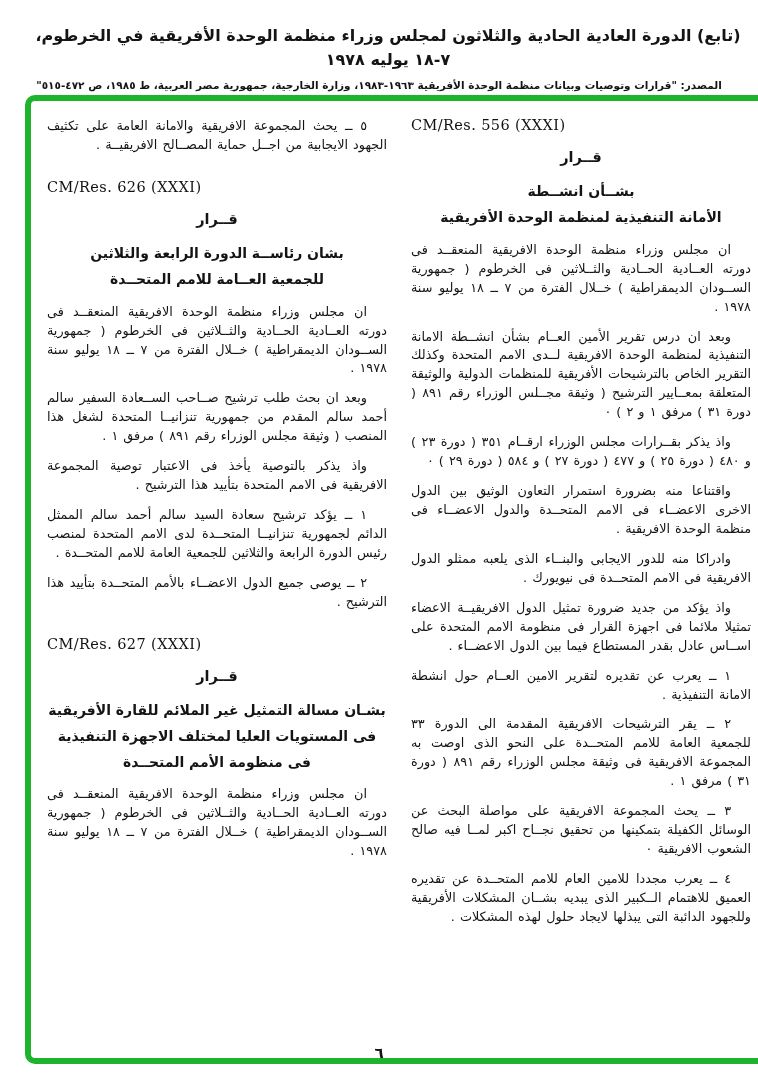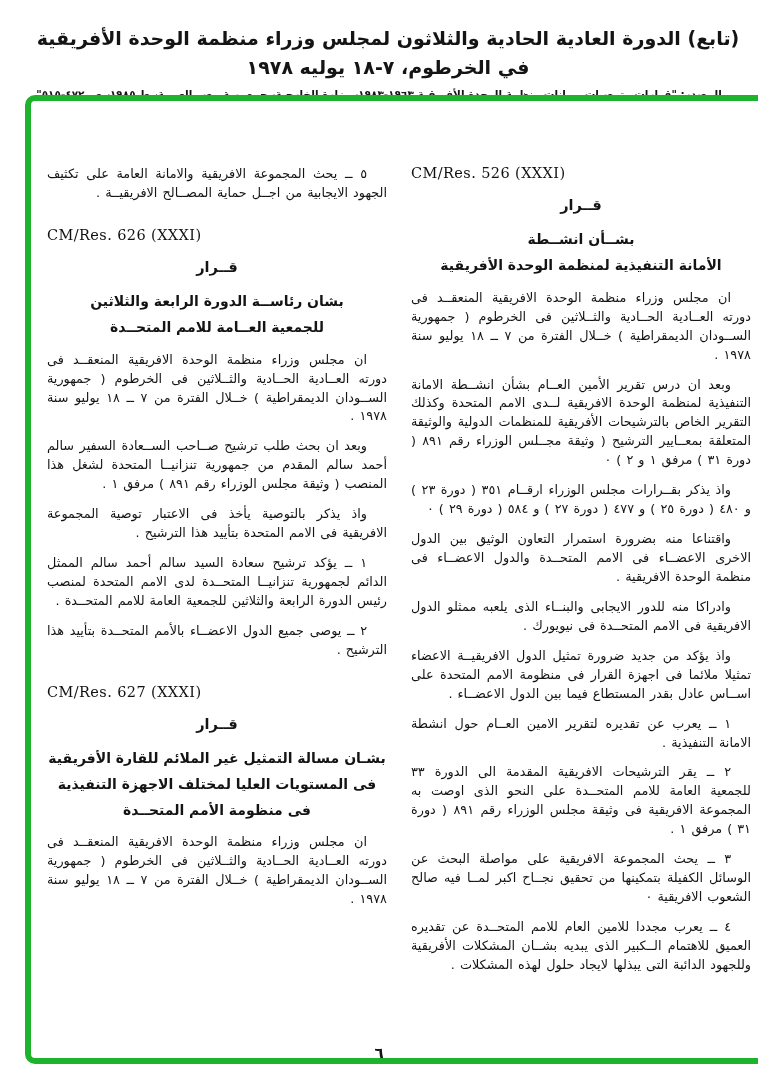--- a/index.html
+++ b/index.html
@@ -15,21 +15,21 @@
     width: 758px; height: 1078px;
   }
   
   .page-header {
     direction: rtl;
     text-align: center;
     padding-top: 24px;
   }
   .header-line {
     font-weight: bold;
-    font-size: 19px;
+    font-size: 16px;
     line-height: 1.5;
     padding-left: 18px;
   }
   .source-line {
     font-weight: bold;
     font-size: 10.5px;
     margin-top: 7px;
     letter-spacing: 0;
   }
   
@@ -43,21 +43,20 @@
     background: #ffffff;
     padding: 16px 16px 10px 16px;
     display: flex;
     direction: rtl;           
     gap: 24px;
   }
   .column {
     flex: 1 1 0;
     min-width: 0;
     direction: rtl;
-    margin-top: 48px;
   }
   
   .block { margin: 0 0 11px 0; }
   .ref {
     direction: ltr;
     text-align: left;
     font-family: "DejaVu Serif", serif;
     font-size: 14.5px;
     letter-spacing: 0.4px;
     margin: 24px 0 10px 0;
@@ -100,21 +99,21 @@
 
 <div class="page">
 
   <div class="page-header">
     <div class="header-line">(تابع) الدورة العادية الحادية والثلاثون لمجلس وزراء منظمة الوحدة الأفريقية في الخرطوم، ٧-١٨ يوليه ١٩٧٨</div>
     <div class="source-line">المصدر: "قرارات وتوصيات وبيانات منظمة الوحدة الأفريقية ١٩٦٣-١٩٨٣، وزارة الخارجية، جمهورية مصر العربية، ط ١٩٨٥، ص ٤٧٢-٥١٥"</div>
   </div>
 
   <div class="content-frame" style="border-color: rgb(29, 179, 44);">
     <div class="column">
-        <div class="block ref">CM/Res. 526 (XXXI)</div>
+        <div class="block ref">CM/Res. 556 (XXXI)</div>
         <div class="block title">قــرار</div>
         <div class="block subtitle">
           <div>بشــأن انشــطة</div>
           <div>الأمانة التنفيذية لمنظمة الوحدة الأفريقية</div>
         </div>
         <div class="block para">ان مجلس وزراء منظمة الوحدة الافريقية المنعقــد فى دورته العــادية الحــادية والثــلاثين فى الخرطوم ( جمهورية الســودان الديمقراطية ) خــلال الفترة من ٧ ــ ١٨ يوليو سنة ١٩٧٨ .</div>
         <div class="block para">وبعد ان درس تقرير الأمين العــام بشأن انشــطة الامانة التنفيذية لمنظمة الوحدة الافريقية لــدى الامم المتحدة وكذلك التقرير الخاص بالترشيحات الأفريقية للمنظمات الدولية والوثيقة المتعلقة بمعــايير الترشيح ( وثيقة مجــلس الوزراء رقم ٨٩١ ( دورة ٣١ ) مرفق ١ و ٢ ) ٠</div>
         <div class="block para">واذ يذكر بقــرارات مجلس الوزراء ارقــام ٣٥١ ( دورة ٢٣ ) و ٤٨٠ ( دورة ٢٥ ) و ٤٧٧ ( دورة ٢٧ ) و ٥٨٤ ( دورة ٢٩ ) ٠</div>
         <div class="block para">واقتناعا منه بضرورة استمرار التعاون الوثيق بين الدول الاخرى الاعضــاء فى الامم المتحــدة والدول الاعضــاء فى منظمة الوحدة الافريقية .</div>
         <div class="block para">وادراكا منه للدور الايجابى والبنــاء الذى يلعبه ممثلو الدول الافريقية فى الامم المتحــدة فى نيويورك .</div>

